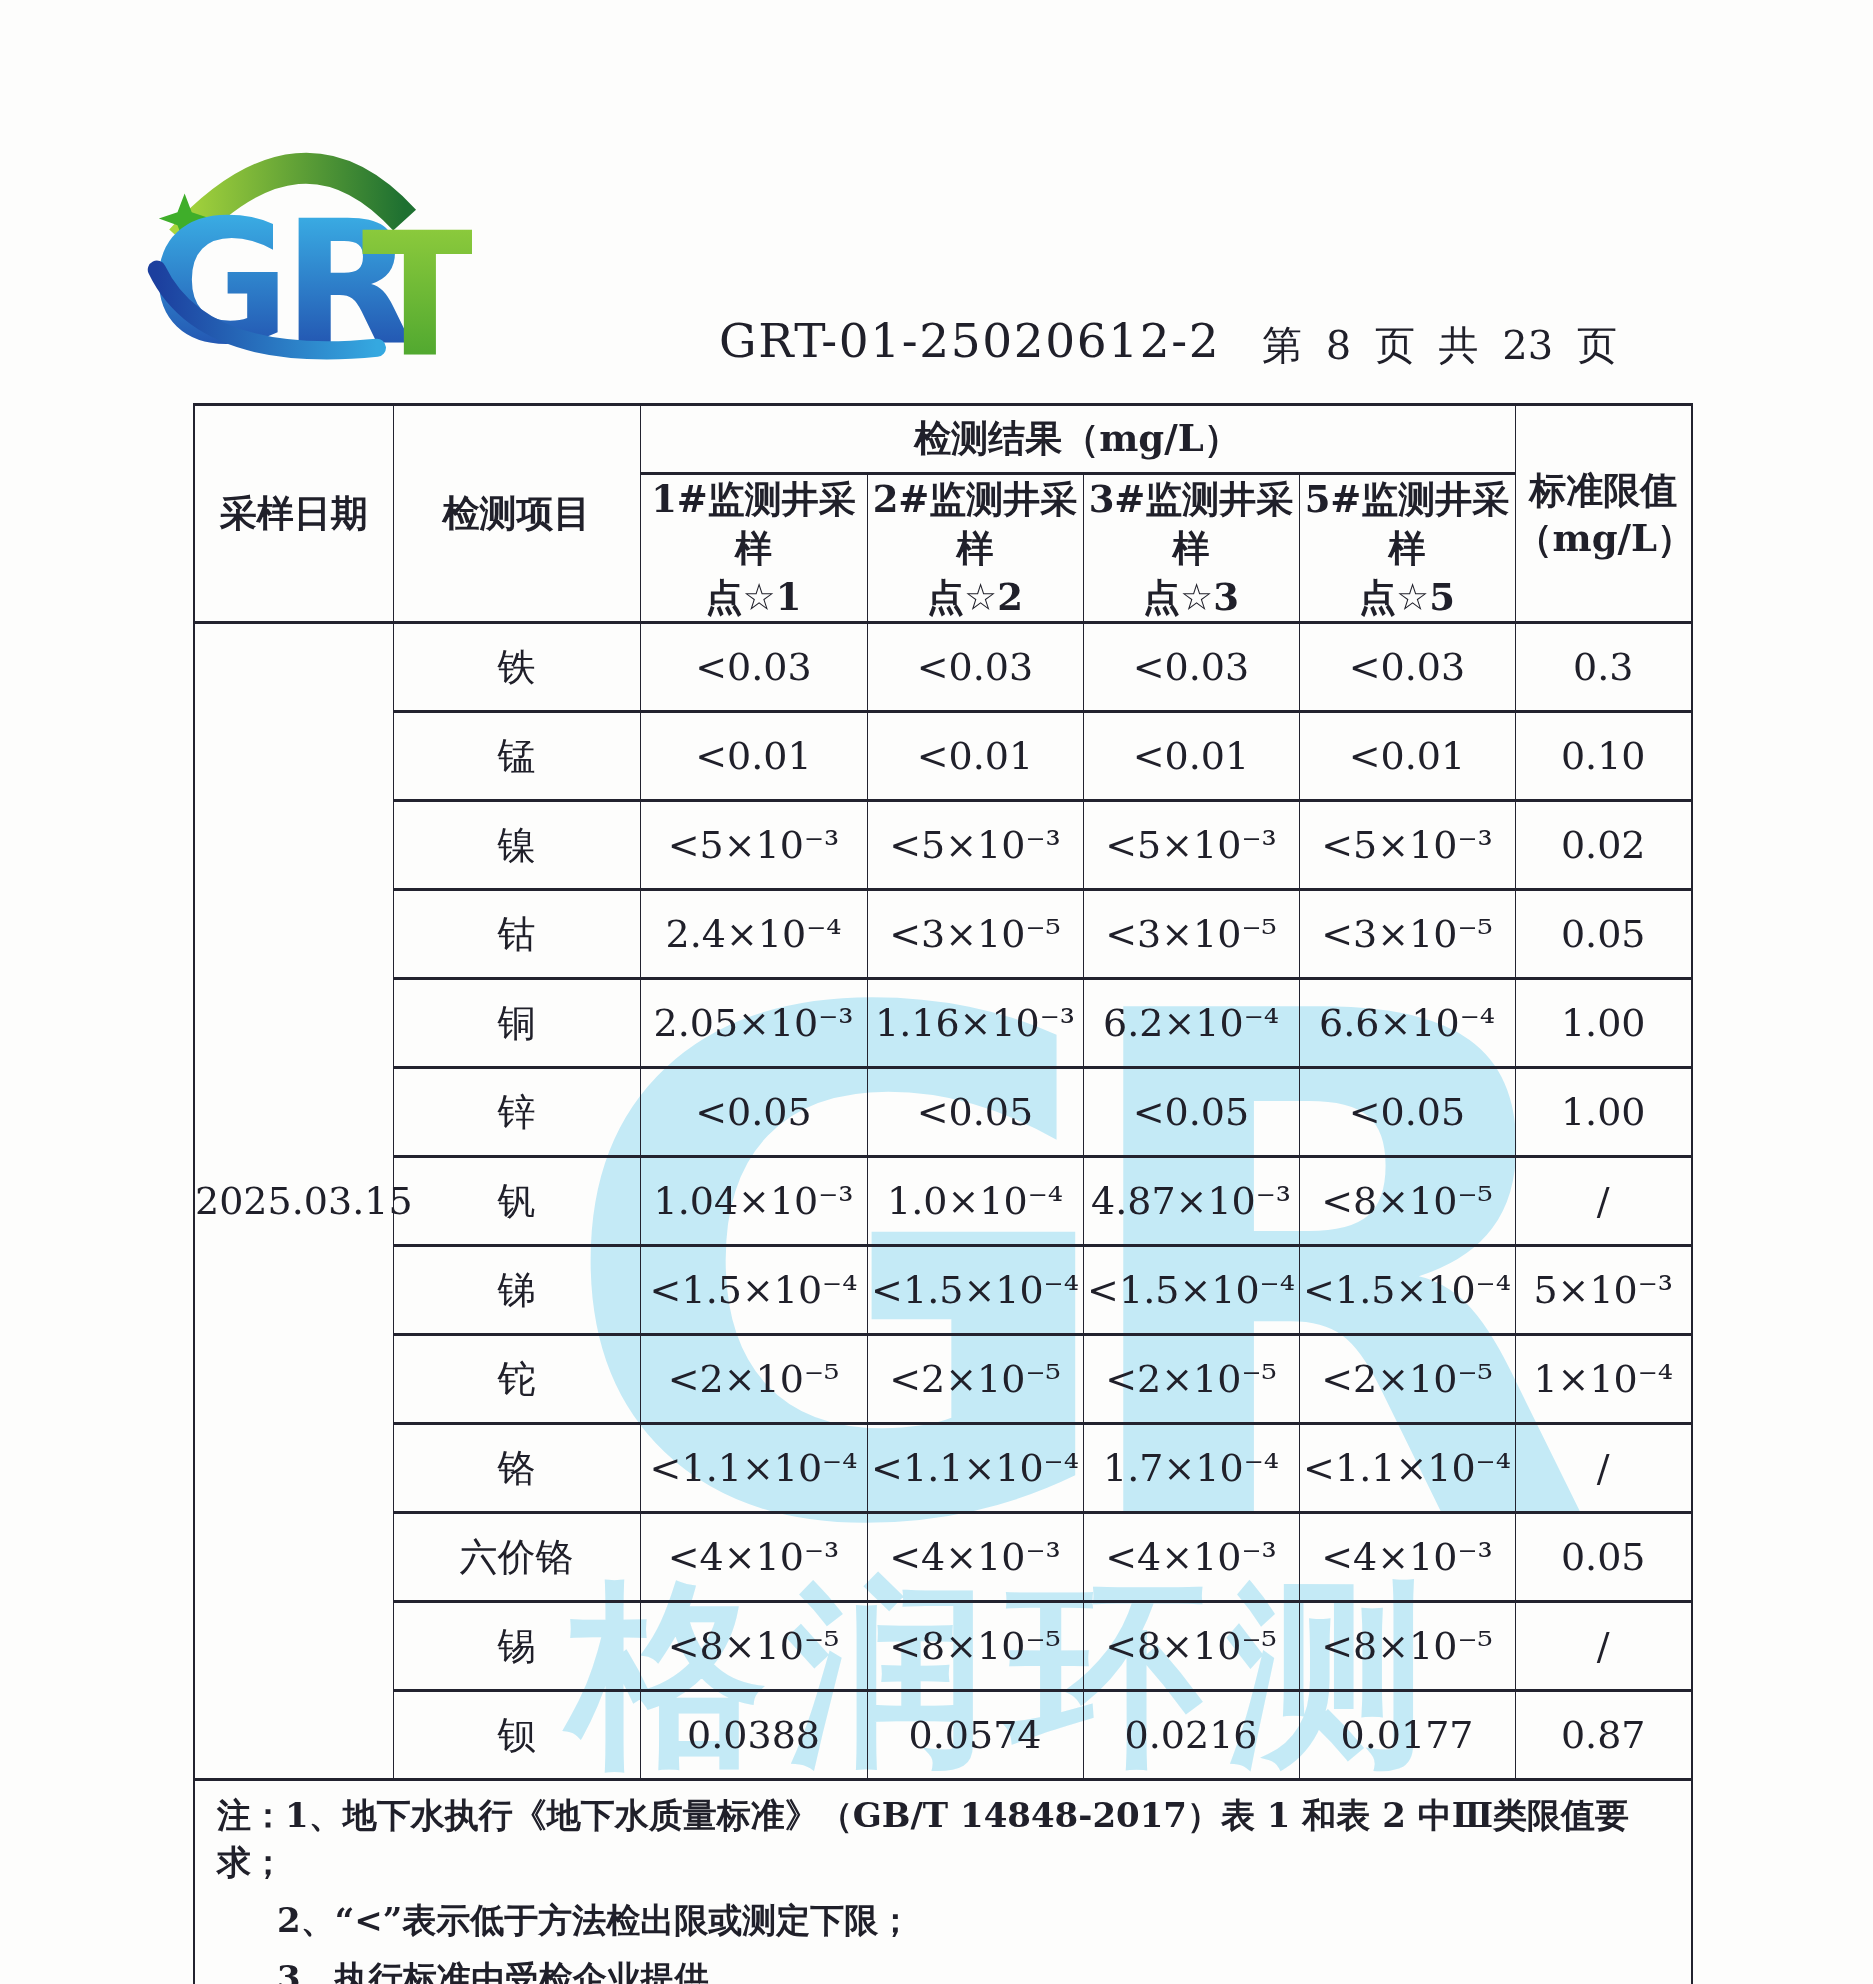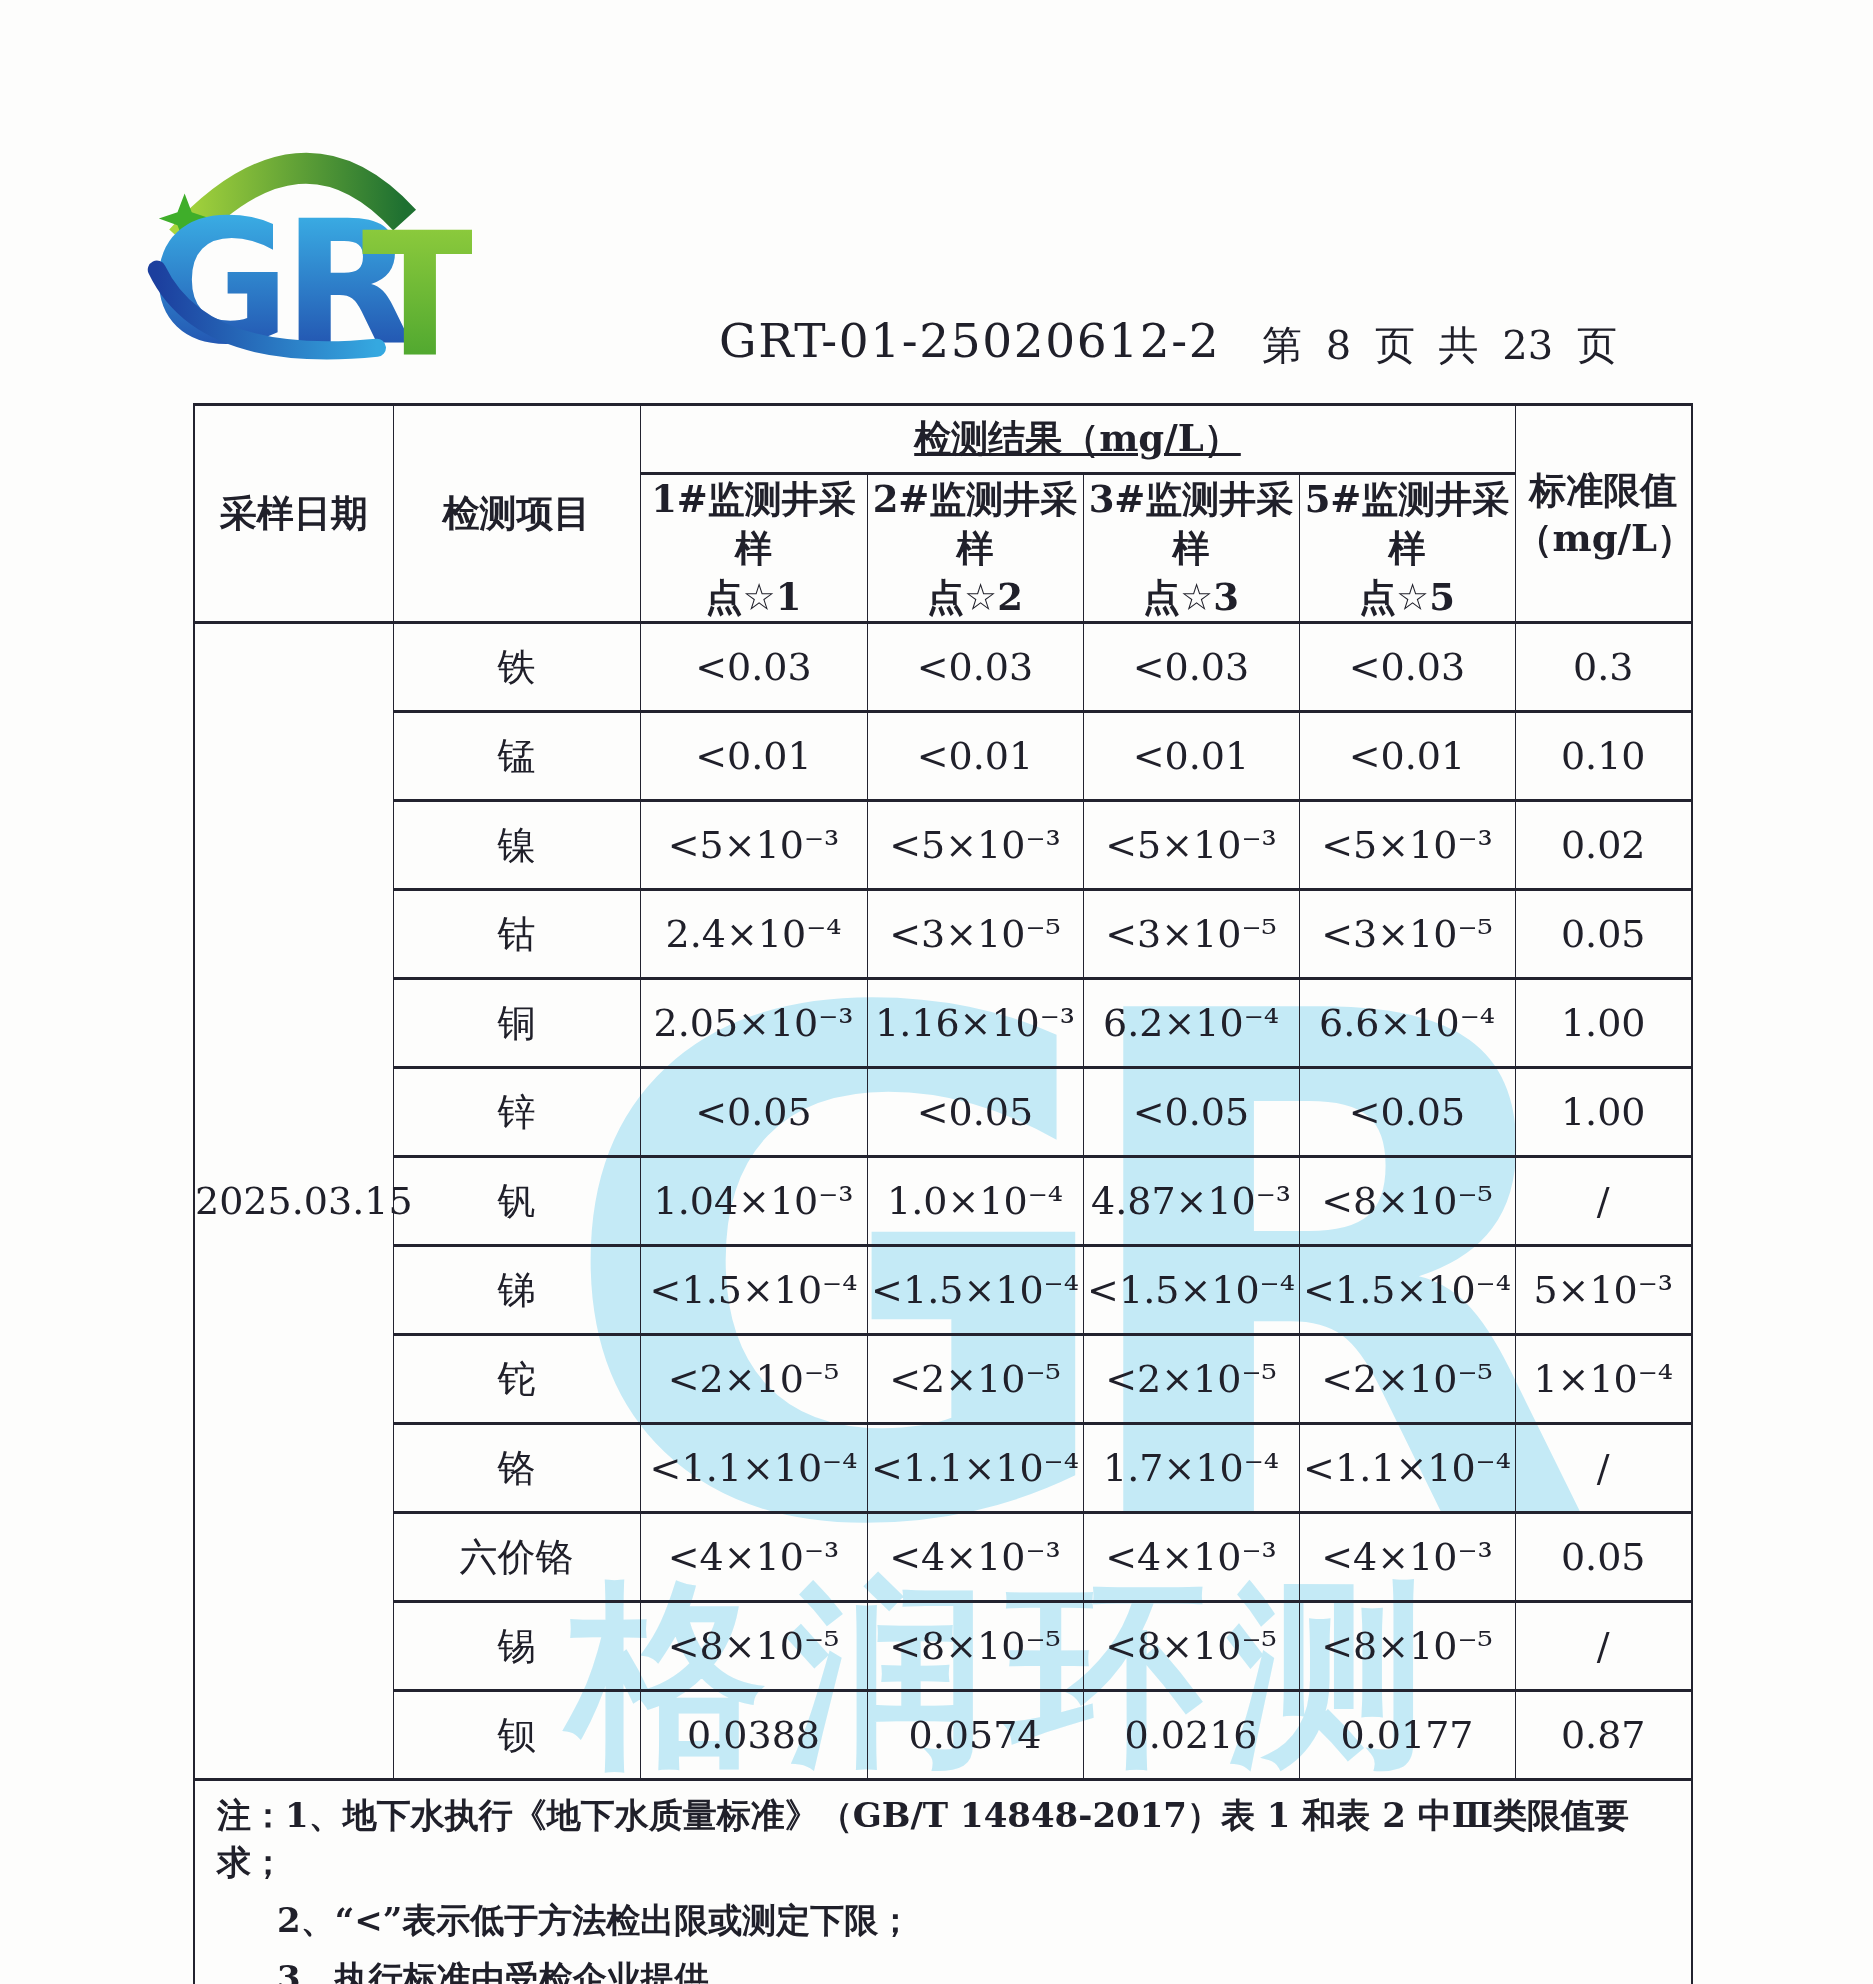--- a/index.html
+++ b/index.html
@@ -17,21 +17,21 @@
   
   table.report{position:absolute;left:193px;top:403px;width:1499px;z-index:2;
       border-collapse:collapse;table-layout:fixed;background:transparent;border:2px solid #23232f;}
   .cell{border-left:1.6px solid #23232f;border-right:1.6px solid #23232f;
         border-top:3.6px solid #23232f;border-bottom:3.6px solid #23232f;
         text-align:center;vertical-align:middle;padding:0;background:transparent;}
   tr.h1{height:69px;} tr.h2{height:97px;}
   tbody.data tr{height:89px;}
   tr.notes-row{height:143px;}
   th.cell{font-weight:bold;font-size:37px;}
-  .group-head{font-size:40px;text-decoration:underline;}
+  .group-head{font-size:40px;}
   .well-head{font-size:35px;font-weight:bold;line-height:1.32;margin-top:8px;}
   .limit-head{font-size:37px;line-height:1.3;}
   tbody.data td{font-size:38px;}
   .notes-cell{text-align:left;font-size:34px;font-weight:bold;line-height:47px;
               padding:11px 16px 11px 22px;}
   .note-indent{padding-left:60px;margin-top:11px;}
 </style>
 </head>
 <body>
 

